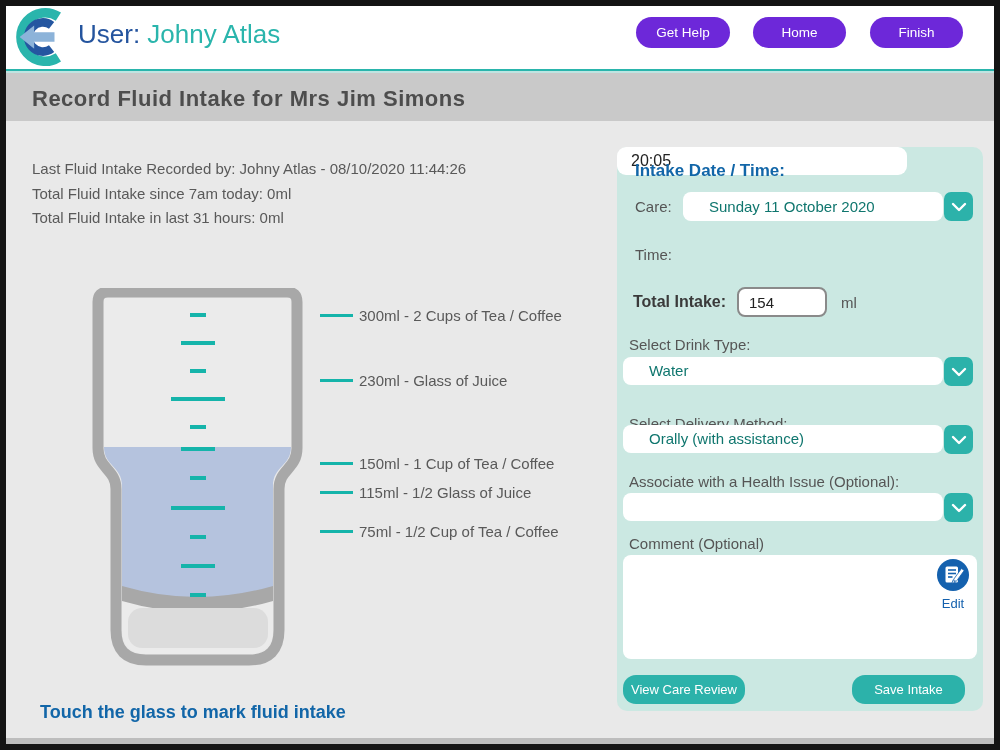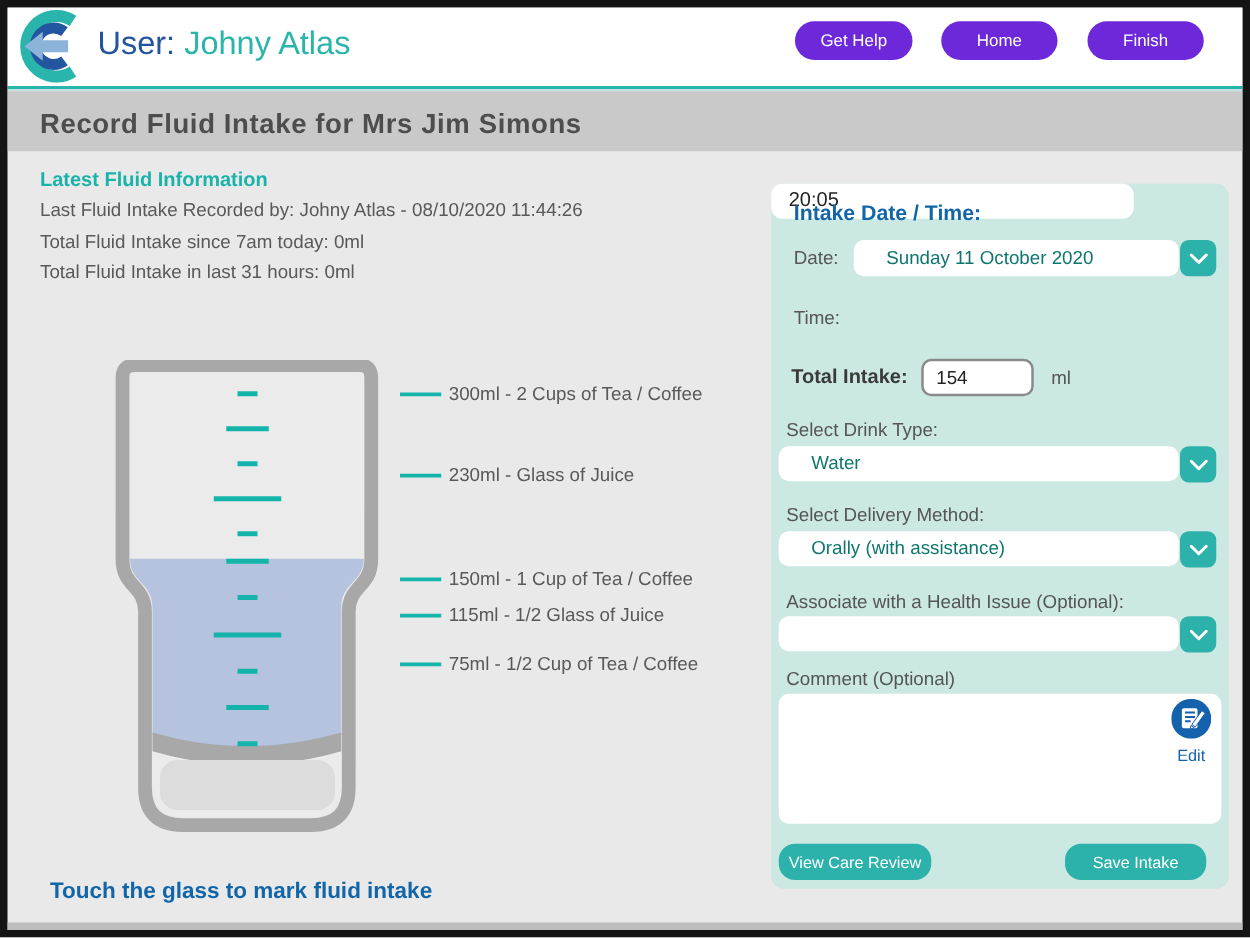--- a/index.html
+++ b/index.html
@@ -55,21 +55,21 @@
   .lbl-time { left:18px; top:99px; }
   .f-time { left:66px; top:93px; width:290px; height:28px; border:none; border-radius:9px; background:#fff;
             font-size:16px; color:#222; padding-left:14px; font-family:"Liberation Sans",sans-serif; }
   .lbl-total { left:16px; top:146px; font-weight:bold; font-size:16px; color:#3a3a3a; }
   .f-total { position:absolute; left:120px; top:140px; width:90px; height:30px; border:2px solid #8a8a8a; border-radius:8px;
              font-size:15px; color:#222; padding-left:10px; font-family:"Liberation Sans",sans-serif; background:#fff; }
   .lbl-ml { left:224px; top:147px; }
   .lbl-drink { left:12px; top:189px; }
   .f-drink { left:6px; top:210px; width:320px; height:28px; line-height:28px; }
   .cb-drink { left:327px; top:210px; }
-  .lbl-delivery { left:12px; top:257px;text-align:center; }
+  .lbl-delivery { left:12px; top:268px;text-align:center; }
   .f-delivery { left:6px; top:278px; width:320px; height:28px; line-height:28px; }
   .cb-delivery { left:327px; top:278px; }
   .lbl-health { left:12px; top:326px; }
   .f-health { left:6px; top:346px; width:320px; height:28px; line-height:28px; }
   .cb-health { left:327px; top:346px; }
   .lbl-comment { left:12px; top:388px; }
   .f-comment { position:absolute; left:6px; top:408px; width:354px; height:104px; border:none; border-radius:8px;
                background:#ffffff; resize:none; font-family:"Liberation Sans",sans-serif; font-size:14px; padding:8px; }
   .edit-wrap { position:absolute; left:316px; top:412px; width:40px; text-align:center; }
   .edit-label { font-size:13px; color:#1461ae; margin-top:1px; }
@@ -97,21 +97,20 @@
       <button class="pill-btn btn-gethelp">Get Help</button>
       <button class="pill-btn btn-home">Home</button>
       <button class="pill-btn btn-finish">Finish</button>
     </div>
     <div class="header-rule"></div>
 
     <div class="title-bar">
       <div class="title">Record Fluid Intake for Mrs Jim Simons</div>
     </div>
 
-    <div class="info-heading">Latest Fluid Information</div>
     <div class="info-line il-0">Last Fluid Intake Recorded by: Johny Atlas - 08/10/2020 11:44:26</div>
     <div class="info-line il-1">Total Fluid Intake since 7am today: 0ml</div>
     <div class="info-line il-2">Total Fluid Intake in last 31 hours: 0ml</div>
 
     <svg class="glass-svg" width="212" height="385" viewBox="0 0 212 385">
 
       <path d="M 12 10 L 199 10 L 199 159 C 199 178 181 178 181 198 L 181 340 Q 181 366 155 366 L 56 366 Q 30 366 30 340 L 30 198 C 30 178 12 178 12 159 Z" fill="#ebebeb"></path>
 
       <path d="M 12 159 L 199 159 C 199 178 181 178 181 198 L 181 300 Q 105 322 30 300 L 30 198 C 30 178 12 178 12 159 Z" fill="#b5c3de"></path>
 
@@ -155,21 +154,21 @@
     <div class="scale-row sr-4">
       <div class="scale-dash"></div>
       <div class="scale-text">75ml - 1/2 Cup of Tea / Coffee</div>
     </div>
 
     <div class="instruction">Touch the glass to mark fluid intake</div>
 
     <div class="panel">
       <div class="panel-heading">Intake Date / Time:</div>
 
-      <div class="fld-label lbl-date">Date:</div>
+      <div class="fld-label lbl-date">Care:</div>
       <div class="white-field f-date">Sunday 11 October 2020</div>
       <button class="chev-btn cb-date">
         <svg width="16" height="10" viewBox="0 0 16 10">
           <polyline points="2,2 8,8 14,2" fill="none" stroke="#ffffff" stroke-width="2.4" stroke-linecap="round" stroke-linejoin="round"></polyline>
         </svg>
       </button>
 
       <div class="fld-label lbl-time">Time:</div>
       <input class="f-time" type="text" value="20:05" style="">
 

